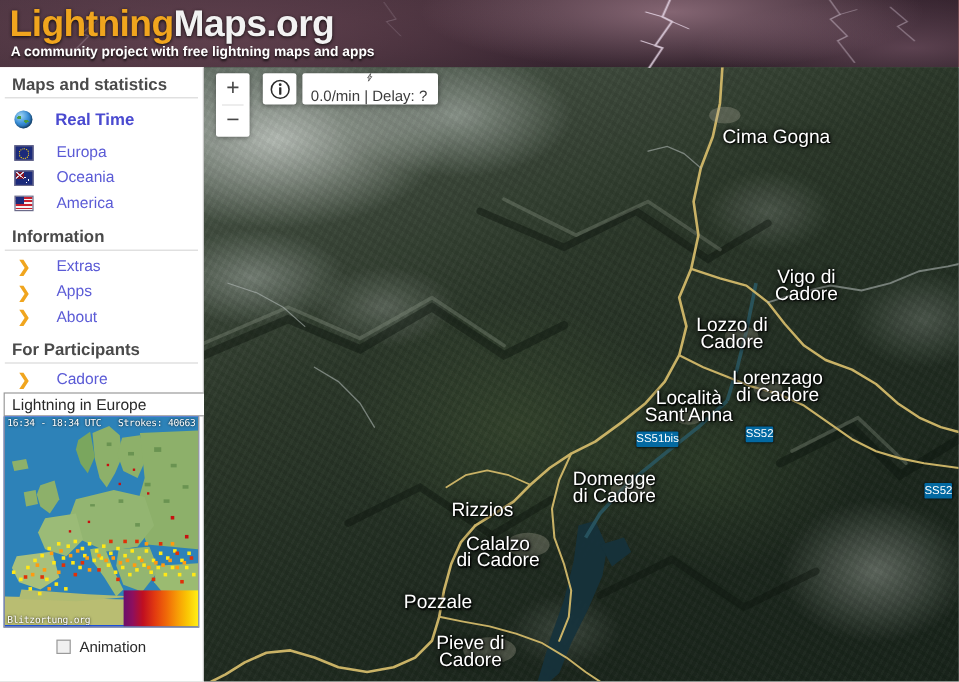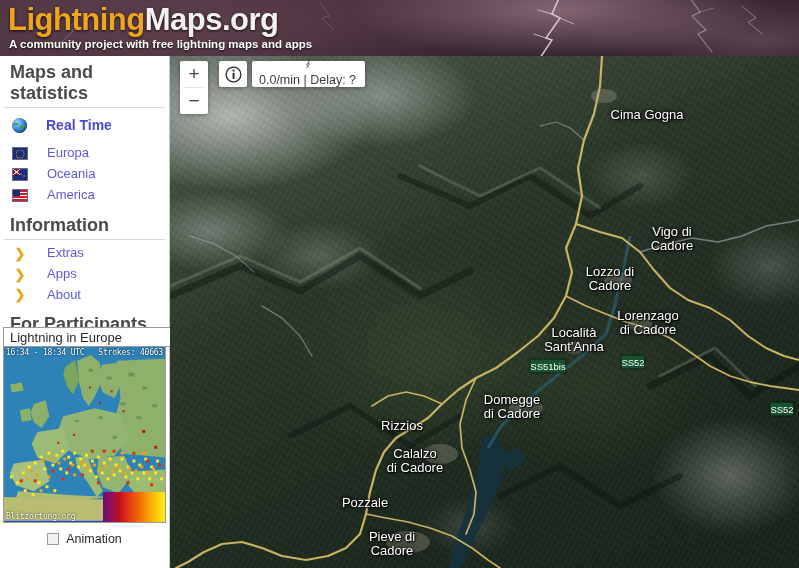--- a/index.html
+++ b/index.html
@@ -47,21 +47,21 @@
 
   
   .sidebar {
     position: absolute; left: 0; top: 56px;
     width: 170px; height: 512px;
     background: #ffffff;
     border-right: 1px solid #c9c9c9;
     padding: 0;
   }
   .sec-head {
-    font-size: 18px; font-weight: bold; color: #4a4a4a;
+    font-size: 14px; font-weight: bold; color: #4a4a4a;
     padding: 6px 0 3px 6px;
     border-bottom: 1px solid #d9d9d9;
     margin: 0 4px 0 4px;
   }
   .nav-list { list-style: none; margin: 0; padding: 3px 0 3px 0; }
   .nav-item {
     display: flex; align-items: center; gap: 19px;
     padding: 1px 0 1px 12px;
     cursor: pointer; line-height: 1.45;
   }
@@ -194,29 +194,29 @@
   .map-texture {
     position:absolute; inset:0; opacity:.55;
     background:
       repeating-linear-gradient(118deg, rgba(255,255,255,.035) 0 2px, rgba(0,0,0,.045) 2px 5px),
       repeating-linear-gradient(32deg, rgba(0,0,0,.05) 0 3px, rgba(255,255,255,.02) 3px 7px);
   }
   .map-svg { position:absolute; inset:0; width:629px; height:512px; }
 
   .mlabel {
     position:absolute;
-    color:#ffffff; font-size:13px; line-height:14px;
+    color:#ffffff; font-size:16px; line-height:14px;
     text-align:center; white-space:pre;
     text-shadow: 0 0 3px rgba(0,0,0,.95), 0 0 5px rgba(0,0,0,.8), 1px 1px 1px rgba(0,0,0,.9);
     transform: translate(-50%, -50%);
     pointer-events:none;
   }
   .shield {
     position:absolute;
-    background:#14532d; color:#ffffff;
+    background:#0369a1; color:#ffffff;
     font-size:9.5px; line-height:11px; font-weight:normal;
     padding:1px 0; border-radius:1px;
     transform: translate(-50%, -50%);
     box-shadow: 0 0 2px rgba(0,0,0,.7);
     white-space:nowrap;
   }
 
   
   .zoomctl {
     position:absolute; left:10px; top:5px;

